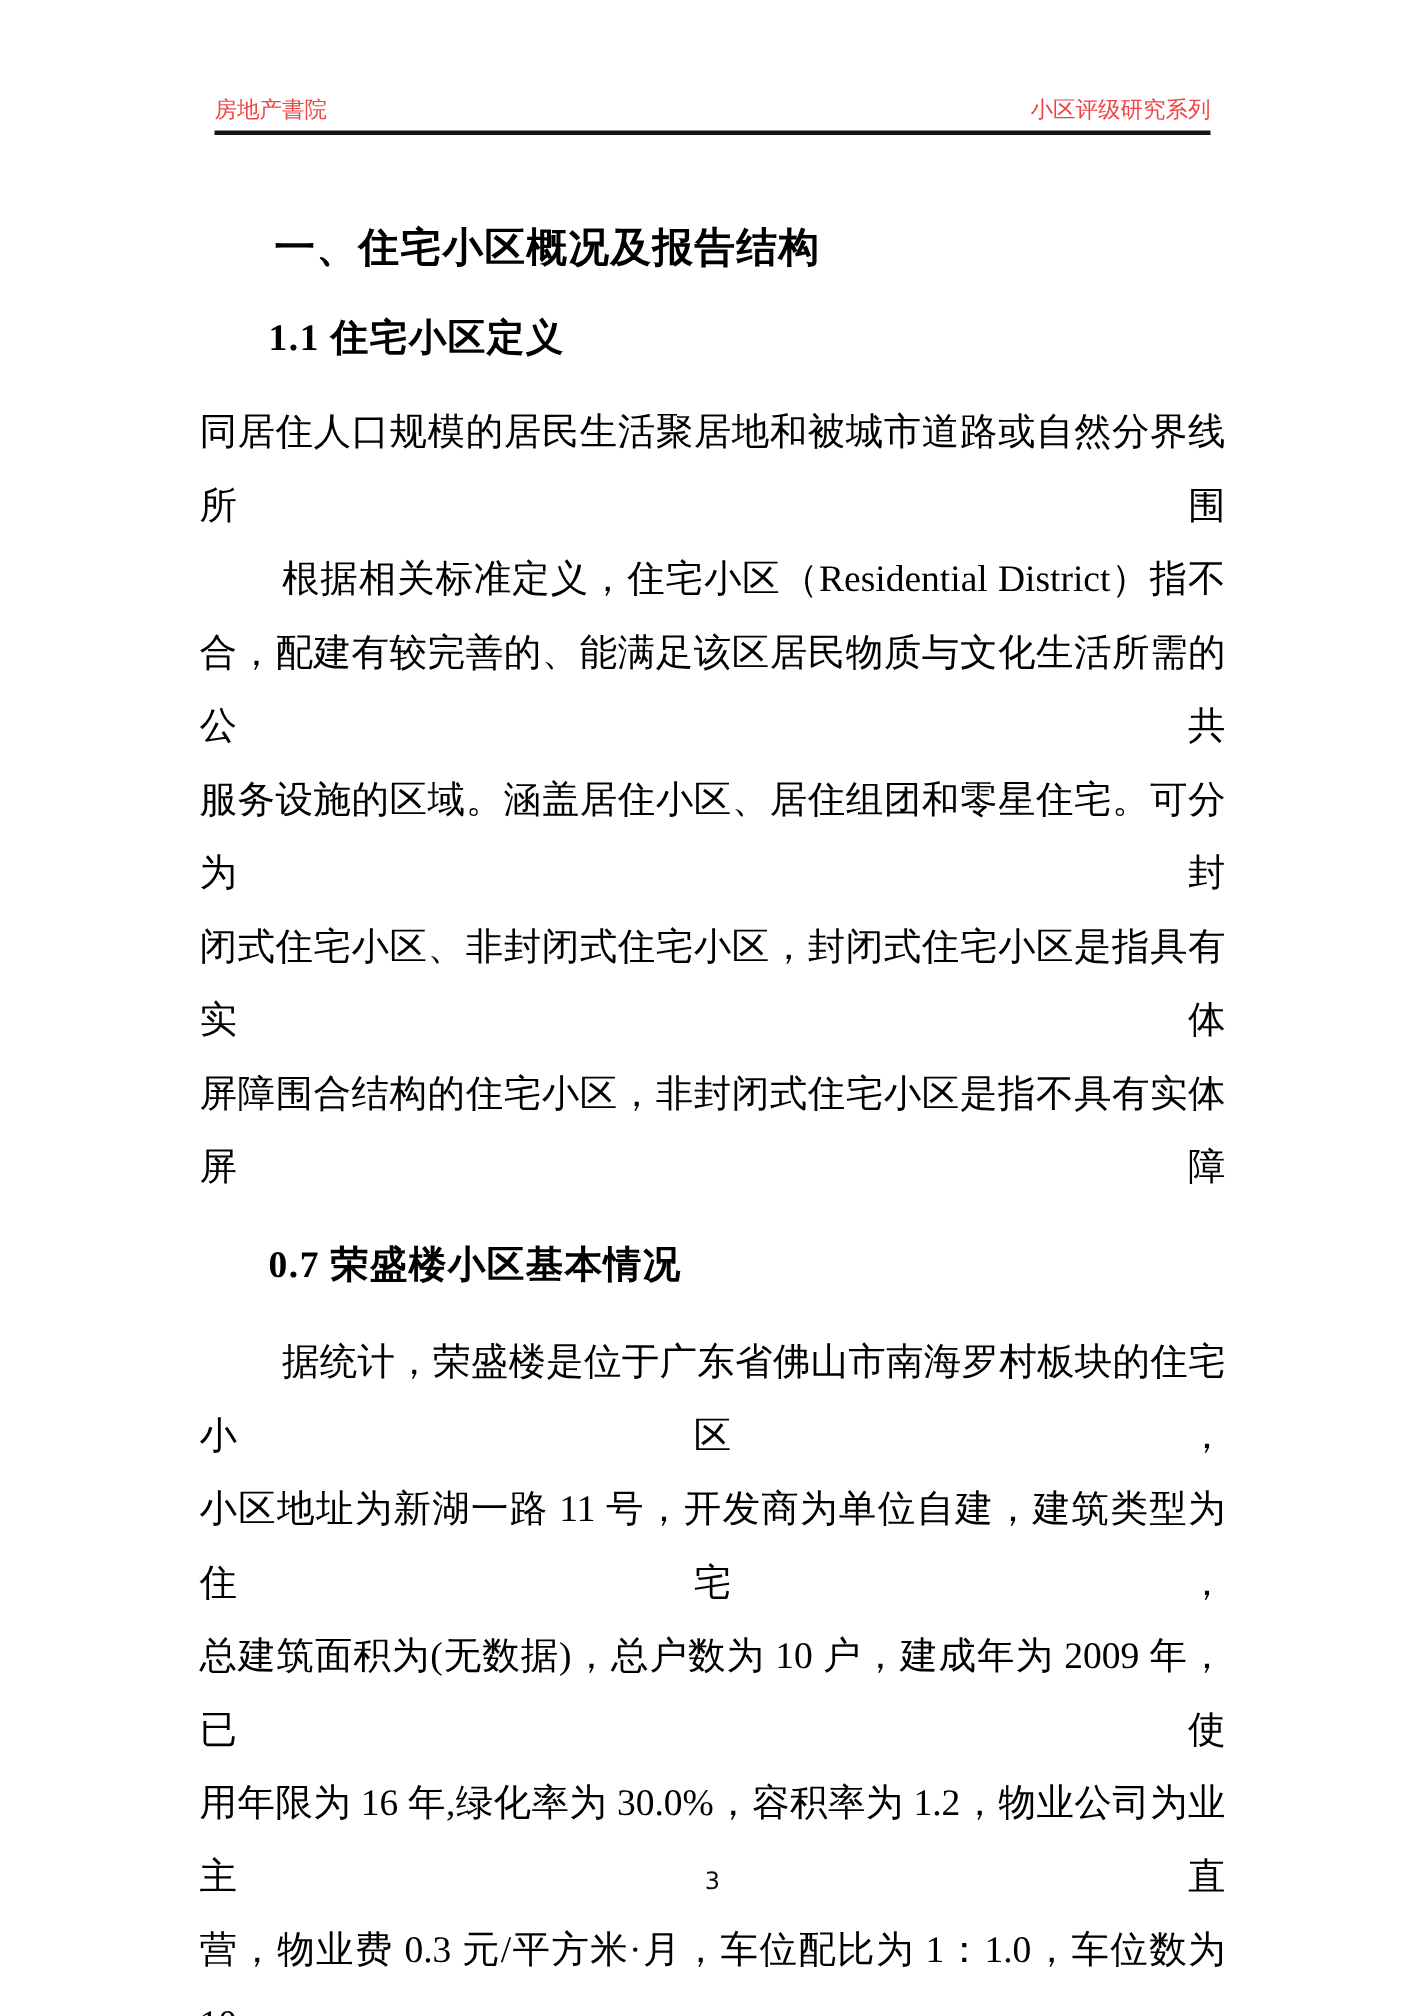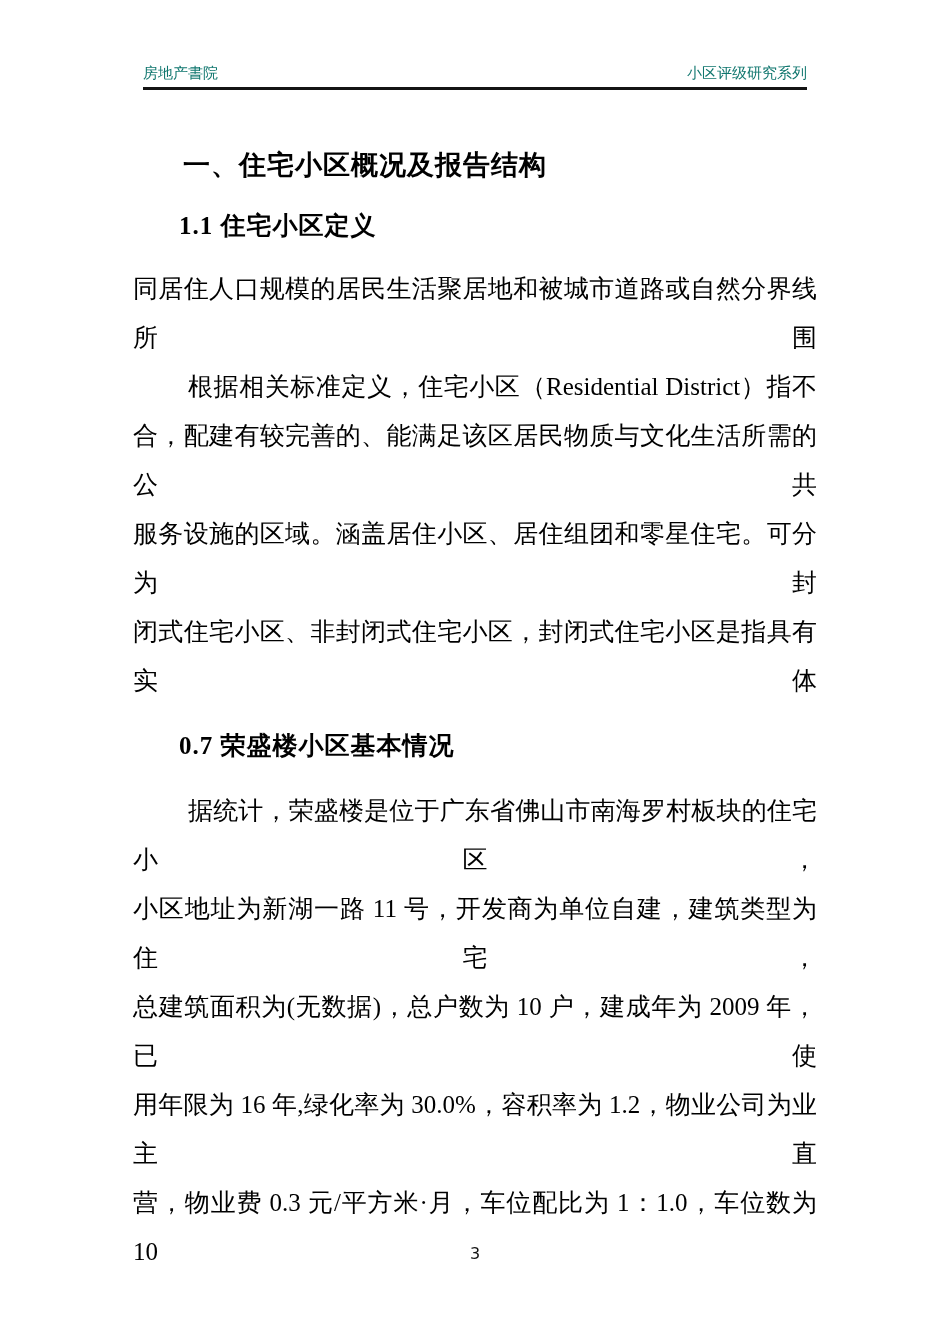--- a/index.html
+++ b/index.html
@@ -26,21 +26,21 @@
     border-bottom: 3px solid #141414;
     padding-bottom: 3px;
   }
   .header-row {
     display: flex;
     justify-content: space-between;
     align-items: flex-end;
     font-family: "DejaVu Sans", "Liberation Sans", sans-serif;
     font-size: 15px;
     line-height: 22px;
-    color: #0f766e;
+    color: #ef4444;
   }
 
   
   .content {
     position: absolute;
     left: 133px;
     width: 684px;
     top: 131px;
   }
   h1.chapter-title {
@@ -112,20 +112,21 @@
 
     <h1 class="chapter-title">一、住宅小区概况及报告结构</h1>
 
     <h2 class="section-title mt-s11">1.1 住宅小区定义</h2>
     <div class="para mt-p1">
       <div class="line">同居住人口规模的居民生活聚居地和被城市道路或自然分界线所围</div>
       <div class="line indent">根据相关标准定义，住宅小区（Residential District）指不</div>
       <div class="line">合，配建有较完善的、能满足该区居民物质与文化生活所需的公共</div>
       <div class="line">服务设施的区域。涵盖居住小区、居住组团和零星住宅。可分为封</div>
       <div class="line">闭式住宅小区、非封闭式住宅小区，封闭式住宅小区是指具有实体</div>
+      <div class="line">屏障围合结构的住宅小区，非封闭式住宅小区是指不具有实体屏障</div>
     </div>
 
     <h2 class="section-title mt-s12">0.7 荣盛楼小区基本情况</h2>
     <div class="para mt-p2">
       <div class="line indent">据统计，荣盛楼是位于广东省佛山市南海罗村板块的住宅小区，</div>
       <div class="line">小区地址为新湖一路 11 号，开发商为单位自建，建筑类型为住宅，</div>
       <div class="line">总建筑面积为(无数据)，总户数为 10 户，建成年为 2009 年，已使</div>
       <div class="line">用年限为 16 年,绿化率为 30.0%，容积率为 1.2，物业公司为业主直</div>
       <div class="line">营，物业费 0.3 元/平方米·月，车位配比为 1：1.0，车位数为 10</div>
 

